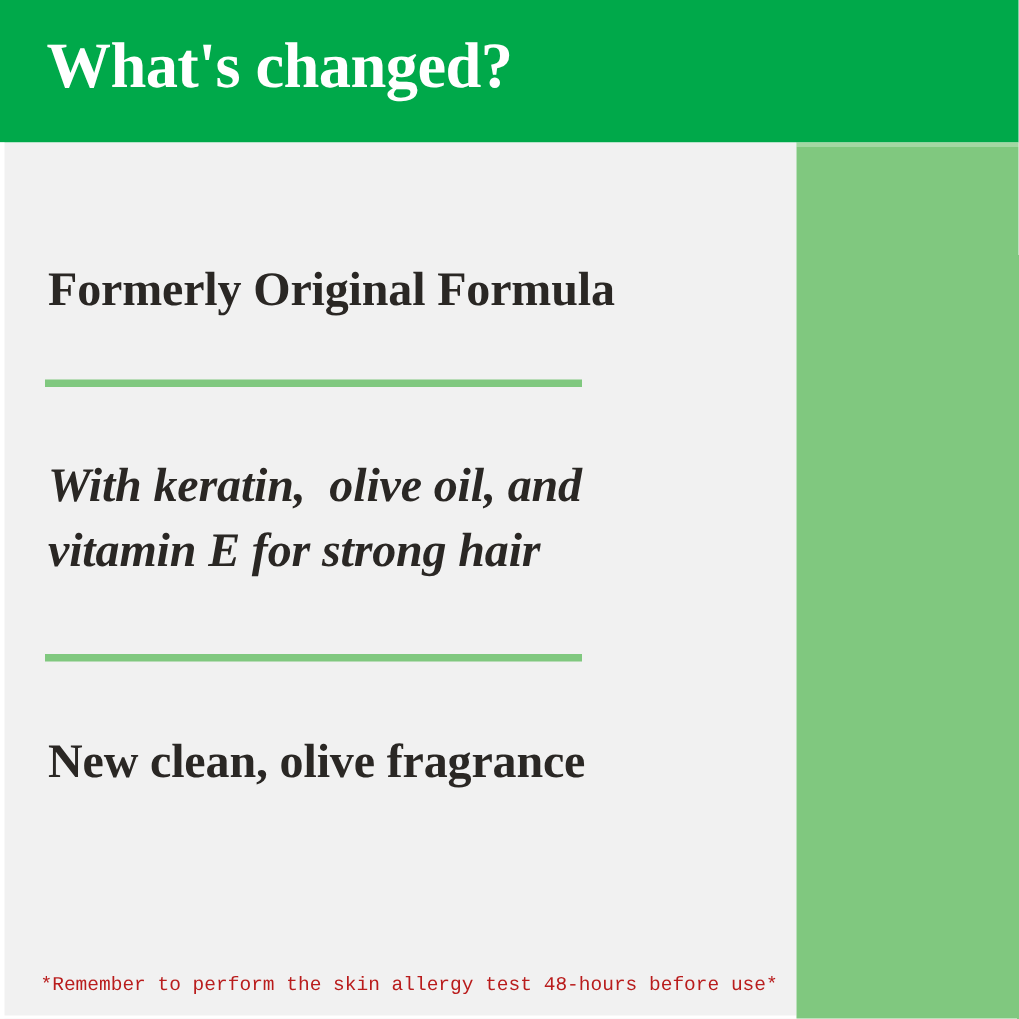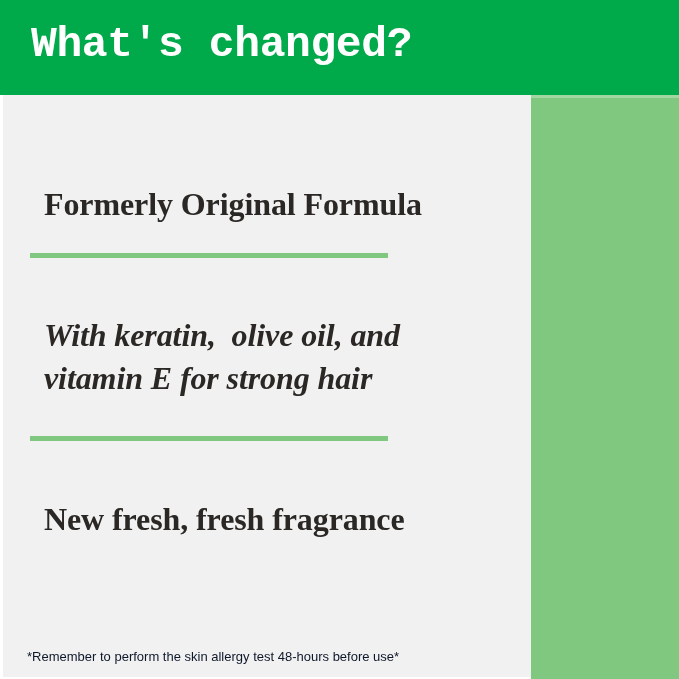--- a/index.html
+++ b/index.html
@@ -31,21 +31,21 @@
     height: 95px;
     background: #00a94a;
     box-sizing: border-box;
   }
   .header-title {
     position: absolute;
     left: 31px;
     top: 21px;
     margin: 0;
     color: #ffffff;
-    font-family: Liberation Mono, monospace;
+    font-family: Liberation Serif, serif;
     font-weight: bold;
     font-size: 43px;
     line-height: 48px;
     letter-spacing: -0.4px;
     white-space: nowrap;
   }
 
   
   .content-area {
     position: absolute;
@@ -91,21 +91,21 @@
     position: absolute;
     left: 29px;
     width: 475px;
   }
   .bullet-item:nth-child(1) { top: 76px; }
   .bullet-item:nth-child(2) { top: 207px; font-style: italic; }
   .bullet-item:nth-child(3) { top: 391px; }
 
   .bullet-text {
     display: block;
-    margin: 12px;
+    margin: 0;
     color: #2a2724;
     font-family: "Liberation Serif", serif;
     font-weight: bold;
     font-size: 32px;
     line-height: 43px;
     letter-spacing: -0.1px;
     white-space: pre-wrap;
   }
 
   .divider {
@@ -117,22 +117,22 @@
   }
   .divider-1 { top: 158px; }
   .divider-2 { top: 341px; }
 
   
   .footnote {
     position: absolute;
     left: 24px;
     top: 553px;
     margin: 0;
-    color: #0f172a;
-    font-family: Liberation Sans, sans-serif;
+    color: #b91c1c;
+    font-family: Liberation Mono, monospace;
     font-weight: normal;
     font-size: 13px;
     line-height: 17px;
     white-space: nowrap;
   }
 </style>
 </head>
 <body>
 
 <div class="infographic">
@@ -145,21 +145,21 @@
 
     <ul class="bullet-list">
       <li class="bullet-item">
         <span class="bullet-text">Formerly Original Formula</span>
       </li>
       <li class="bullet-item">
         <span class="bullet-text">With keratin,  olive oil, and
 vitamin E for strong hair</span>
       </li>
       <li class="bullet-item">
-        <span class="bullet-text">New fresh, fresh fragrance</span>
+        <span class="bullet-text">New clean, olive fragrance</span>
       </li>
     </ul>
 
     <div class="divider divider-1"></div>
     <div class="divider divider-2"></div>
 
     <p class="footnote">*Remember to perform the skin allergy test 48-hours before use*</p>
   </div>
 
   <div class="right-panel">

